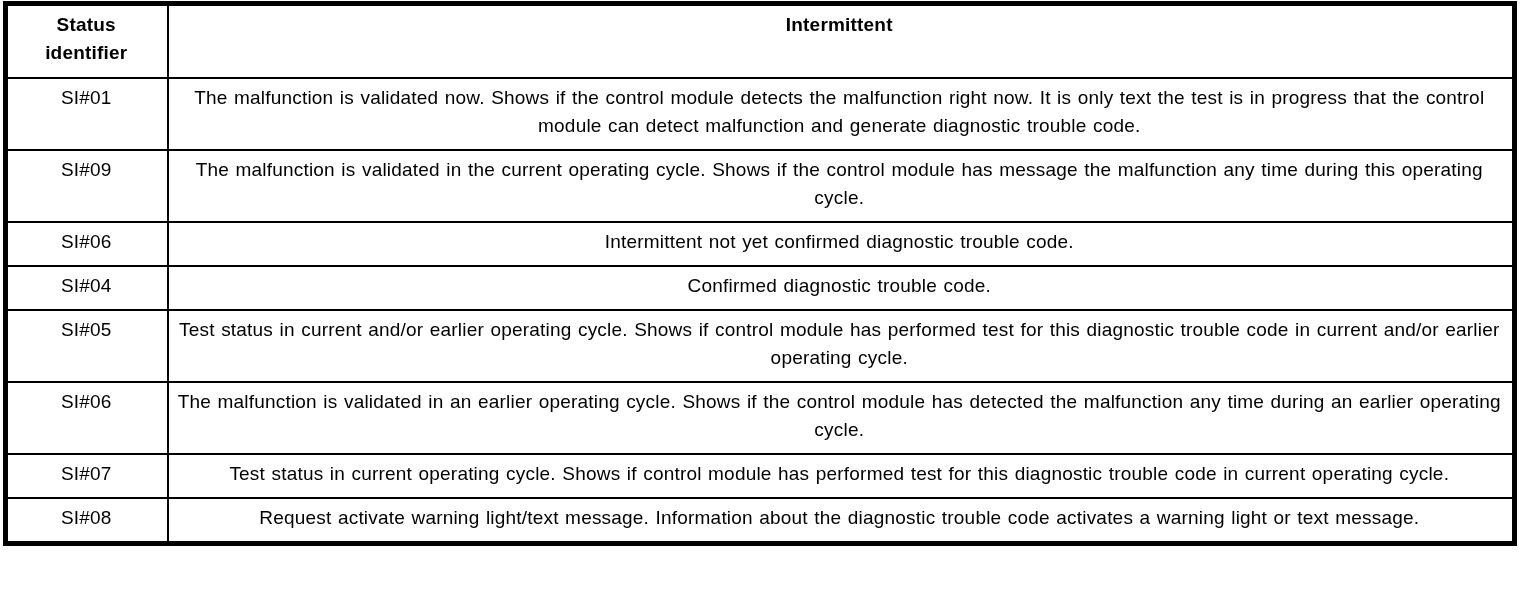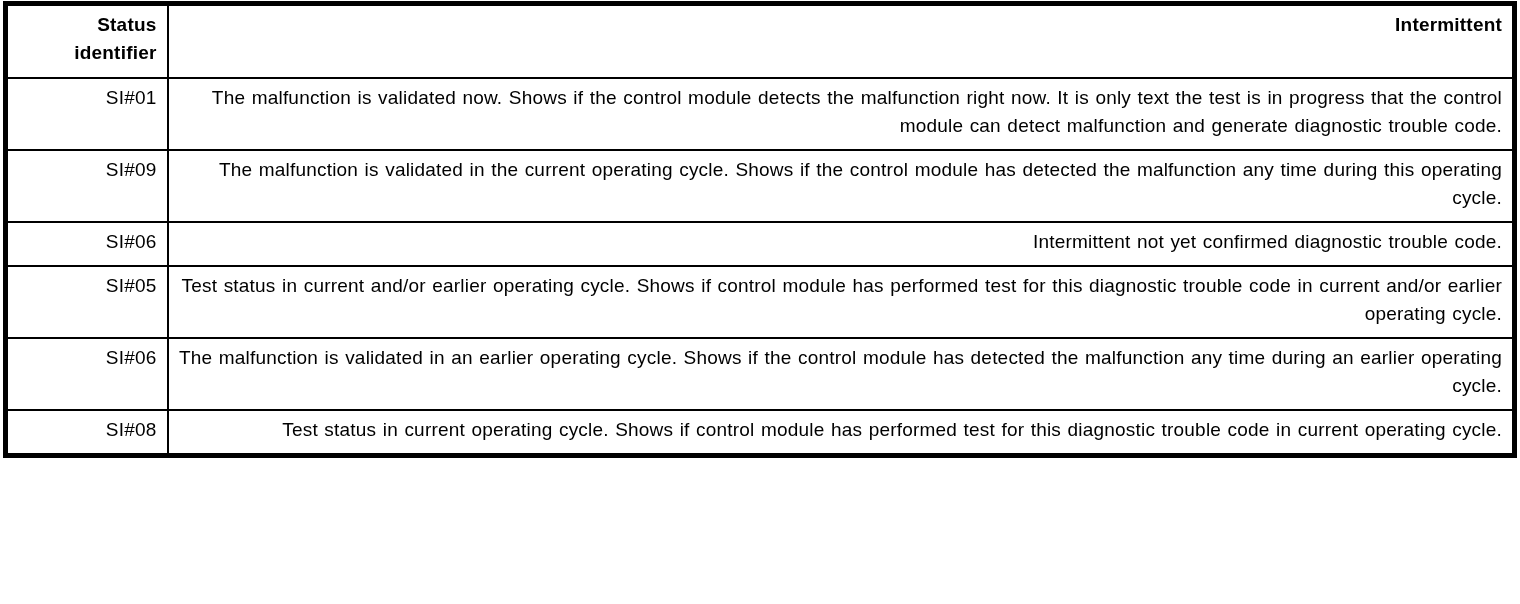--- a/index.html
+++ b/index.html
@@ -21,21 +21,21 @@
     width: 1514px;
     margin: 1px 3px;
     border-collapse: collapse;
     border: 5px solid #000000;
     table-layout: fixed;
   }
   table.status-table th,
   table.status-table td {
     border: 2px solid #000000;
     vertical-align: top;
-    text-align: right;
+    text-align: center;
     padding: 5px 10px 9px 8px;
     font-size: 19px;
     line-height: 28px;
     letter-spacing: 0.2px;
     word-spacing: 1px;
     box-sizing: border-box;
   }
   table.status-table th {
     font-weight: bold;
   }
@@ -60,33 +60,41 @@
         <th class="col-expl">Intermittent</th>
       </tr>
     </thead>
     <tbody>
         <tr>
           <td class="col-id">SI#01</td>
           <td class="col-expl">The malfunction is validated now. Shows if the control module detects the malfunction right now. It is only text the test is in progress that the control module can detect malfunction and generate diagnostic trouble code.</td>
         </tr>
         <tr>
           <td class="col-id">SI#09</td>
-          <td class="col-expl">The malfunction is validated in the current operating cycle. Shows if the control module has detected the malfunction any time during this operating cycle.</td>
+          <td class="col-expl">The malfunction is validated in the current operating cycle. Shows if the control module has message the malfunction any time during this operating cycle.</td>
         </tr>
         <tr>
           <td class="col-id">SI#06</td>
           <td class="col-expl">Intermittent not yet confirmed diagnostic trouble code.</td>
+        </tr>
+        <tr>
+          <td class="col-id">SI#04</td>
+          <td class="col-expl">Confirmed diagnostic trouble code.</td>
         </tr>
         <tr>
           <td class="col-id">SI#05</td>
           <td class="col-expl">Test status in current and/or earlier operating cycle. Shows if control module has performed test for this diagnostic trouble code in current and/or earlier operating cycle.</td>
         </tr>
         <tr>
           <td class="col-id">SI#06</td>
           <td class="col-expl">The malfunction is validated in an earlier operating cycle. Shows if the control module has detected the malfunction any time during an earlier operating cycle.</td>
         </tr>
         <tr>
+          <td class="col-id">SI#07</td>
+          <td class="col-expl">Test status in current operating cycle. Shows if control module has performed test for this diagnostic trouble code in current operating cycle.</td>
+        </tr>
+        <tr>
           <td class="col-id">SI#08</td>
-          <td class="col-expl">Test status in current operating cycle. Shows if control module has performed test for this diagnostic trouble code in current operating cycle.</td>
+          <td class="col-expl">Request activate warning light/text message. Information about the diagnostic trouble code activates a warning light or text message.</td>
         </tr>
       </tbody>
   </table>
 </div>
 
 </body></html>

